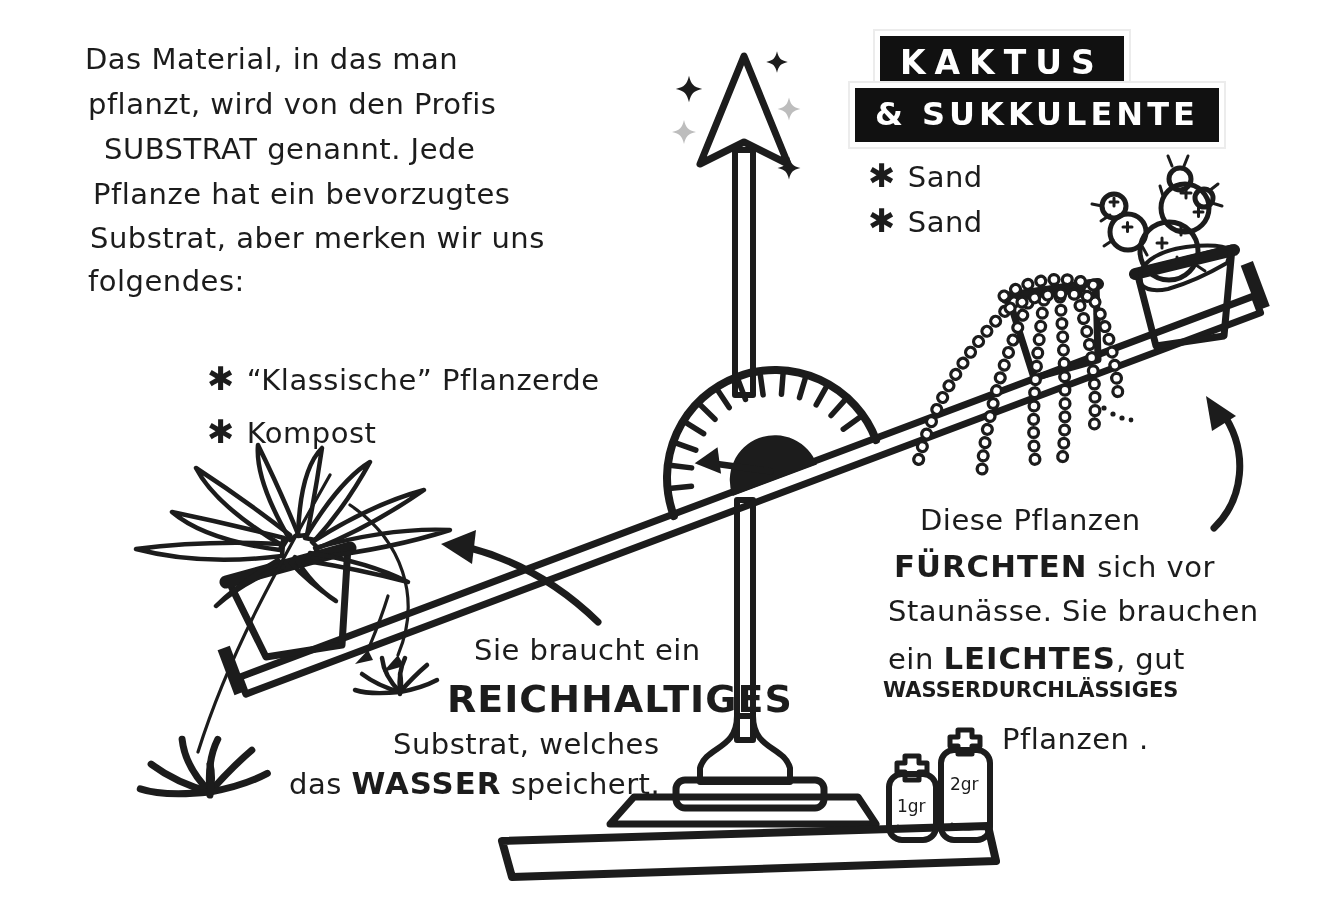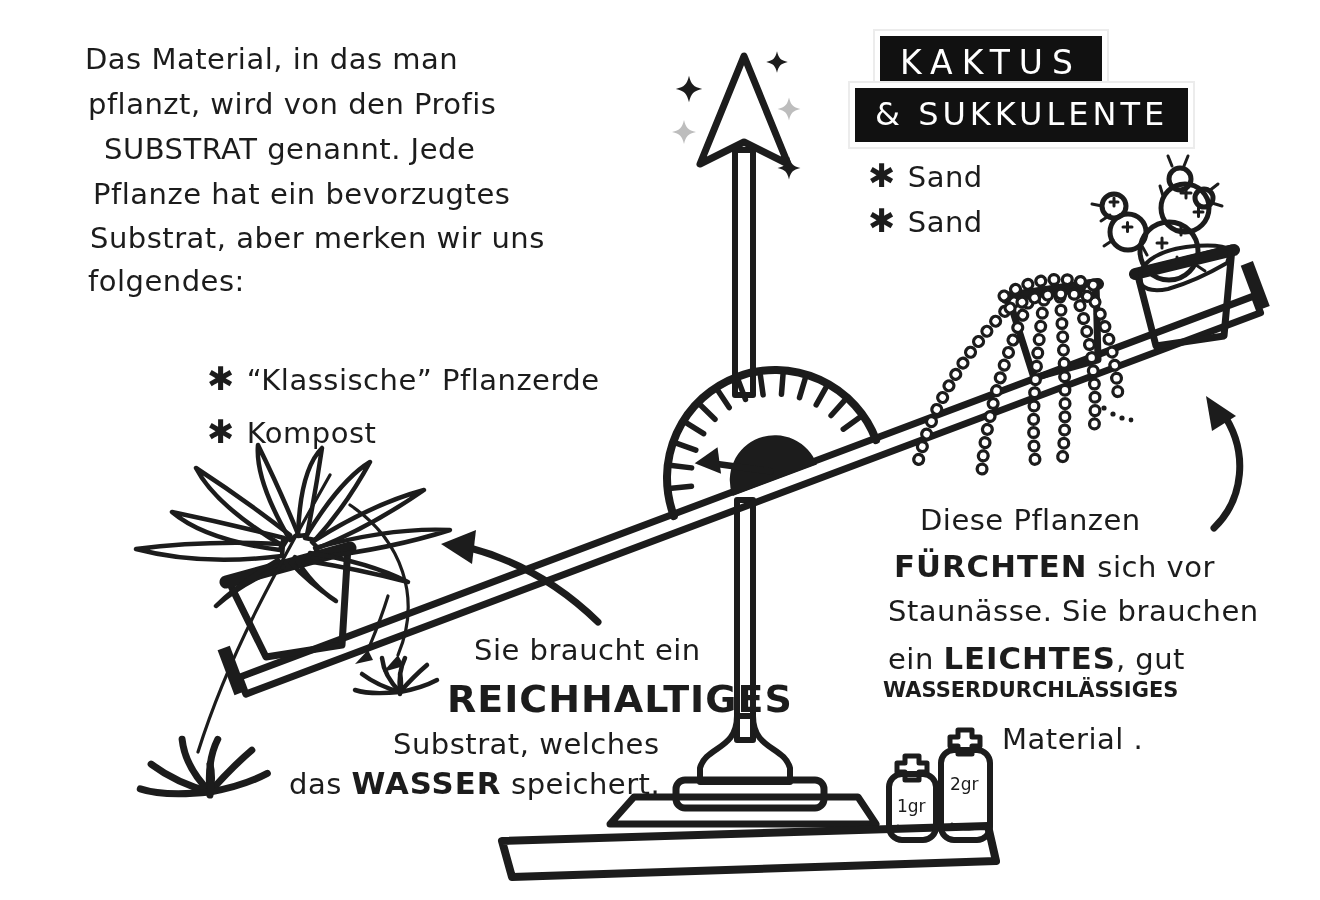--- a/index.html
+++ b/index.html
@@ -1,21 +1,21 @@
 <!DOCTYPE html>
 <html><head>
 <meta charset="utf-8">
 <style>
   html,body{margin:0;padding:0;background:#e9e9e9;}
   .canvas{position:relative;width:1320px;height:900px;background:#ffffff;overflow:hidden;
           font-family:"DejaVu Sans",sans-serif;color:#1c1c1c;}
   .svg-layer{position:absolute;left:0;top:0;width:1320px;height:900px;}
   .txt{position:absolute;white-space:nowrap;color:#1c1c1c;}
   .hand{font-size:29px;letter-spacing:.5px;}
-  .blacklabel{position:absolute;background:#111;color:#fff;font-weight:normal;
+  .blacklabel{position:absolute;background:#111;color:#fff;font-weight:bold;
               padding:7px 20px 9px;letter-spacing:5px;box-shadow:0 0 0 5px #fff,0 0 0 7px #ececec;}
   .bullet{font-weight:bold;font-size:1.12em;margin-right:12px;}
   b.kw{font-size:1.06em;letter-spacing:1px;}
   
   .ink{stroke:#1c1c1c;fill:none;stroke-linecap:round;stroke-linejoin:round;}
   .beads-o{stroke:#1c1c1c;stroke-width:13;stroke-dasharray:0.1 13.2;stroke-linecap:round;fill:none;}
   .beads-i{stroke:#ffffff;stroke-width:6.5;stroke-dasharray:0.1 13.2;stroke-linecap:round;fill:none;}
   .bottle-label{font-family:"DejaVu Sans",sans-serif;font-size:17px;fill:#1c1c1c;}
 </style>
 </head>
@@ -243,16 +243,16 @@
     <div class="txt hand" style="left:393px;top:727px">Substrat, welches</div>
     <div class="txt hand" style="left:289px;top:765px"><span>das </span><b class="kw">WASSER</b><span> speichert.</span></div>
   </div>
 
   <div>
     <div class="txt hand" style="left:920px;top:503px">Diese Pflanzen</div>
     <div class="txt hand" style="left:894px;top:548px"><b class="kw">FÜRCHTEN</b><span> sich vor</span></div>
     <div class="txt hand" style="left:888px;top:594px">Staunässe. Sie brauchen</div>
     <div class="txt hand" style="left:888px;top:640px"><span>ein </span><b class="kw">LEICHTES</b><span>, gut</span></div>
     <div class="txt" style="left:883px;top:678px;font-size:21px;font-weight:bold;">WASSERDURCHLÄSSIGES</div>
-    <div class="txt hand" style="left:1002px;top:722px">Material .</div>
+    <div class="txt hand" style="left:1002px;top:722px">Pflanzen .</div>
   </div>
 
 </div>
 
 </body></html>

